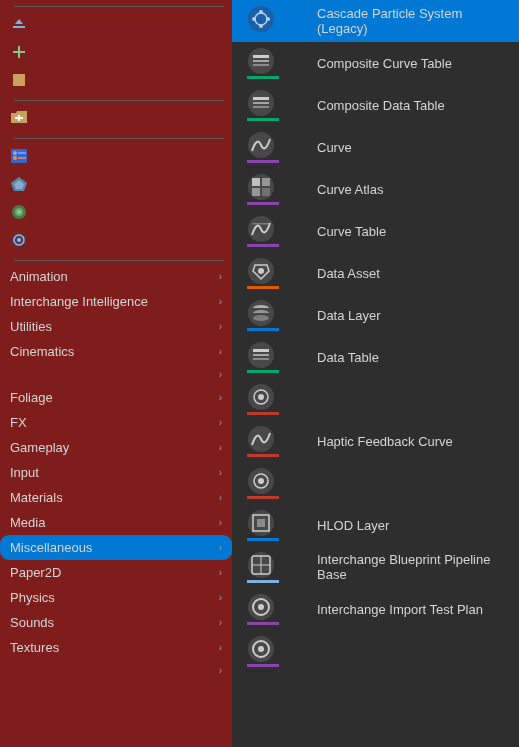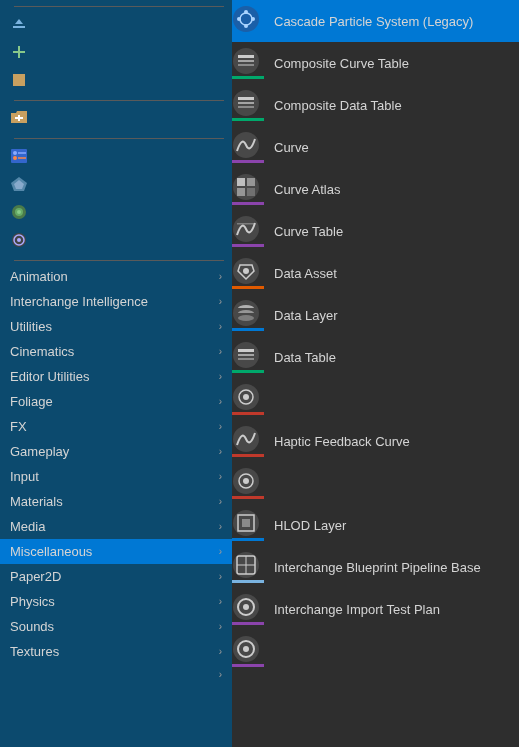--- a/index.html
+++ b/index.html
@@ -10,37 +10,38 @@
       font-family: 'Segoe UI', Arial, sans-serif;
       font-size: 13px;
       background: #3c3c3c;
       display: flex;
     }
 
     
     .left-panel {
       width: 232px;
       min-width: 232px;
-      background: #0c4a6e;
+      background: #7f1d1d;
       display: flex;
       flex-direction: column;
       overflow-y: auto;
       overflow-x: hidden;
     }
 
     .left-item {
       display: flex;
       align-items: center;
       padding: 5px 10px;
       color: #d4d4d4;
       cursor: pointer;
       white-space: nowrap;
     }
     .left-item.active {
       background: #0078d4;
+      border-radius: 9px;
     }
     .left-item .item-icon {
       width: 18px;
       height: 18px;
       margin-right: 8px;
       flex-shrink: 0;
       display: flex;
       align-items: center;
       justify-content: center;
     }
@@ -54,24 +55,25 @@
     .right-panel {
       flex: 1;
       background: #2e2e2e;
       overflow-y: auto;
       overflow-x: hidden;
     }
 
     .right-item {
       display: flex;
       align-items: center;
-      padding: 5px 0;
+      padding: 5px 15px;
       color: #d4d4d4;
       cursor: pointer;
       min-height: 42px;
+      gap: 28px;
     }
     .right-item.active {
       background: #0078d4;
     }
     .right-item .item-label {
       font-size: 13px;
     }
 
     
     .right-icon-wrap {
@@ -229,21 +231,20 @@
   </div>
       <div class="left-item">
     <span style="flex:1">Utilities</span>
     <span class="arrow">›</span>
   </div>
       <div class="left-item">
     <span style="flex:1">Cinematics</span>
     <span class="arrow">›</span>
   </div>
       <div class="left-item">
-    <span style="flex:1">Editor Utilities</span>
     <span class="arrow">›</span>
   </div>
       <div class="left-item">
     <span style="flex:1">Foliage</span>
     <span class="arrow">›</span>
   </div>
       <div class="left-item">
     <span style="flex:1">FX</span>
     <span class="arrow">›</span>
   </div>

